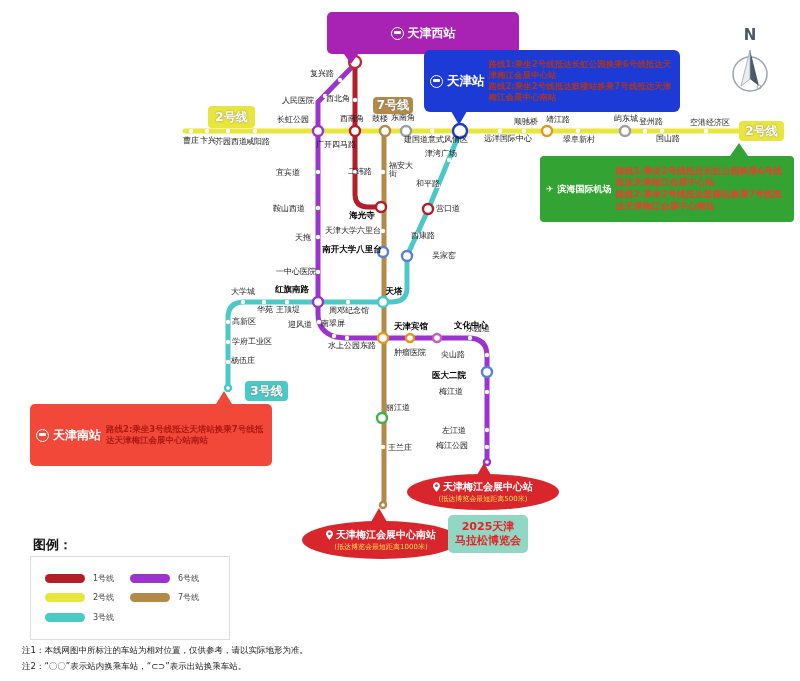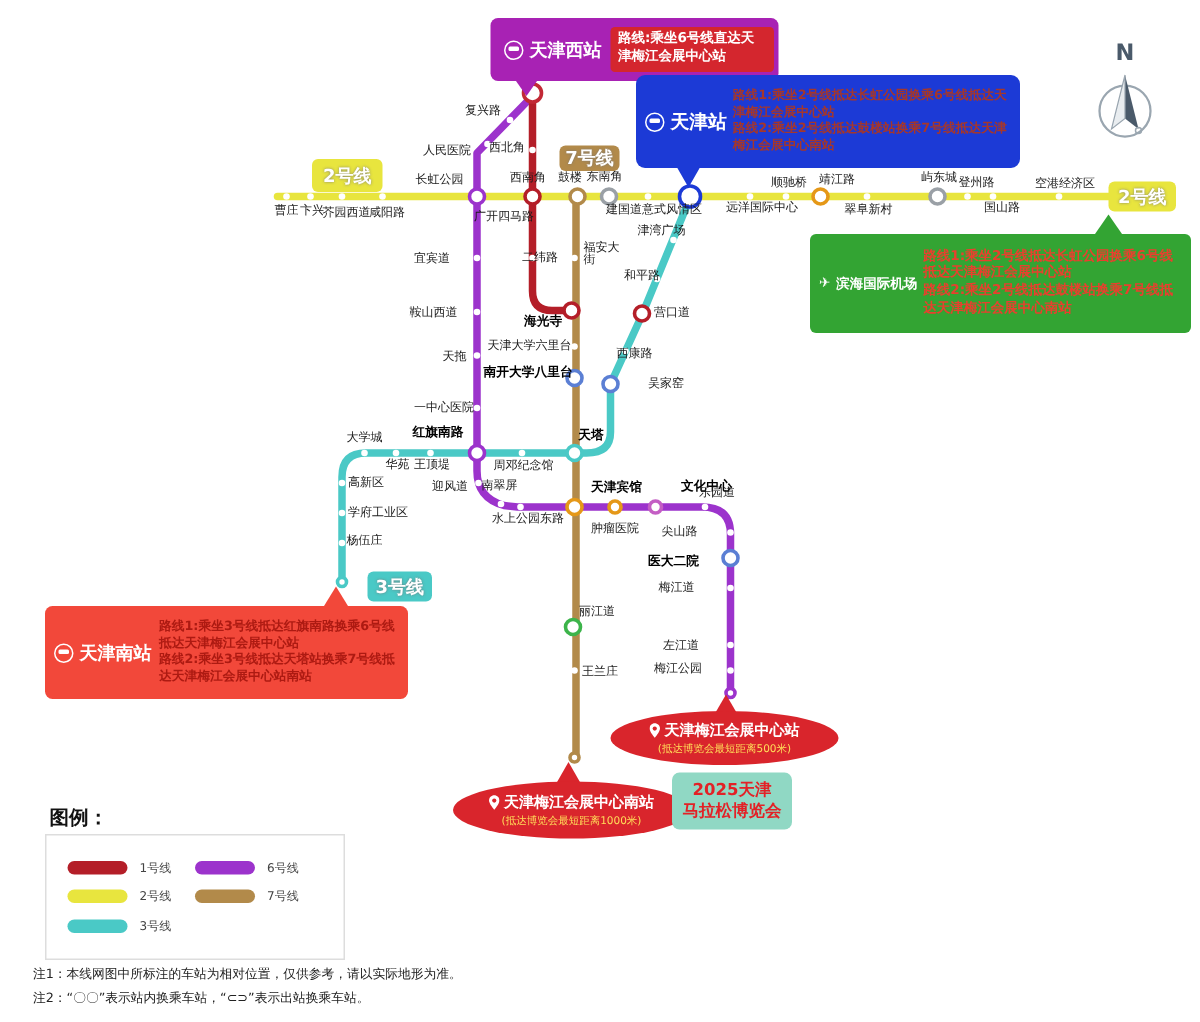--- a/index.html
+++ b/index.html
@@ -201,21 +201,20 @@
   <div class="arrow" style="left:730px;top:143px;border-left:9px solid transparent;border-right:9px solid transparent;border-bottom:13px solid #33A433;"></div>
   <div class="arrow" style="left:216px;top:391px;border-left:8px solid transparent;border-right:8px solid transparent;border-bottom:13px solid #F2483A;"></div>
   <div class="arrow" style="left:477px;top:463px;border-left:7px solid transparent;border-right:7px solid transparent;border-bottom:12px solid #D9252C;"></div>
   <div class="arrow" style="left:371px;top:508px;border-left:8px solid transparent;border-right:8px solid transparent;border-bottom:14px solid #D9252C;"></div>
 
   <div class="callout west-co">
     <span class="co-name">
       <span class="rail-icon"></span>
       <span>天津西站</span>
     </span>
-    <span class="co-route">路线:乘坐6号线直达天津梅江会展中心站</span>
   </div>
 
   <div class="callout tj-co">
     <span class="co-name">
       <span class="rail-icon"></span>
       <span>天津站</span>
     </span>
     <span class="co-route">
       <div>路线1:乘坐2号线抵达长虹公园换乘6号线抵达天津梅江会展中心站</div>
       <div>路线2:乘坐2号线抵达鼓楼站换乘7号线抵达天津梅江会展中心南站</div>
@@ -232,21 +231,20 @@
       <div>路线2:乘坐2号线抵达鼓楼站换乘7号线抵达天津梅江会展中心南站</div>
     </span>
   </div>
 
   <div class="callout south-co">
     <span class="co-name">
       <span class="rail-icon"></span>
       <span>天津南站</span>
     </span>
     <span class="co-route">
-      <div>路线1:乘坐3号线抵达红旗南路换乘6号线抵达天津梅江会展中心站</div>
       <div>路线2:乘坐3号线抵达天塔站换乘7号线抵达天津梅江会展中心站南站</div>
     </span>
   </div>
 
   <div class="ellipse expo-n">
     <span class="e-name">
       <svg class="pin-icon" width="7" height="10" viewBox="0 0 8 11">
           <path d="M4 0C1.8 0 0 1.8 0 4c0 2.6 4 7 4 7s4-4.4 4-7C8 1.8 6.2 0 4 0z" fill="#fff"></path>
           <circle cx="4" cy="4" r="1.6" fill="#D9252C"></circle>
         </svg>

